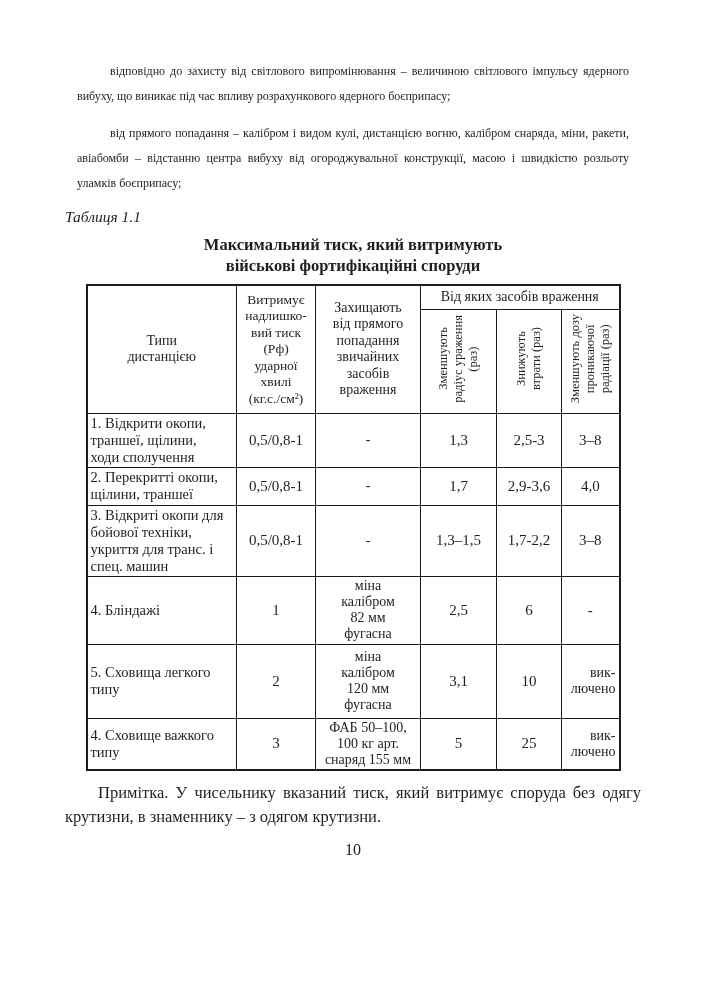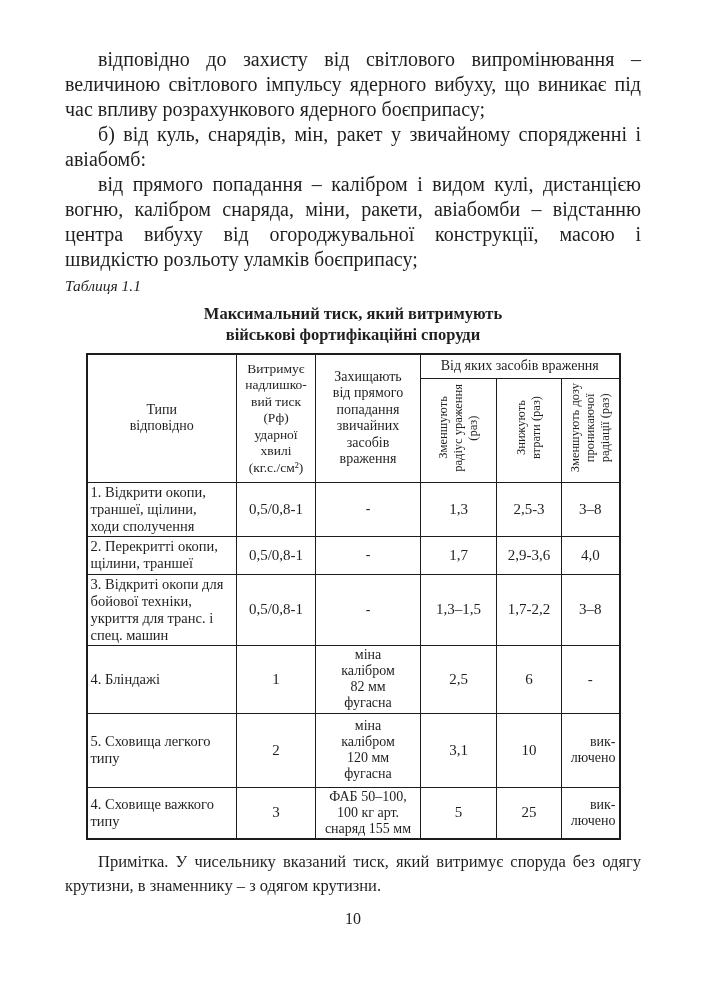--- a/index.html
+++ b/index.html
@@ -10,22 +10,22 @@
     font-family: "Liberation Serif", serif;
     color: #1f1f1f;
     overflow: hidden;
   }
   .page {
     width: 707px; height: 1000px;
     padding: 47px 66px 0 65px;
     overflow: hidden;
   }
   .para {
-    margin: 0;
-    font-size: 20px;
+    margin: 12px;
+    font-size: 12px;
     line-height: 25px;
     text-align: justify;
     text-indent: 33px;
   }
   .tbl-caption {
     margin-top: 5px;
     font-size: 15.5px;
     font-style: italic;
   }
   .tbl-title {
@@ -108,41 +108,40 @@
     text-align: center;
     font-size: 16px;
   }
 </style>
 </head>
 <body>
 
 <div class="page">
 
   <p class="para">відповідно до захисту від світлового випромінювання – величиною світлового імпульсу ядерного вибуху, що виникає під час впливу розрахункового ядерного боєприпасу;</p>
-  <p class="para">б) від куль, снарядів, мін, ракет у звичайному спорядженні і авіабомб:</p>
   <p class="para">від прямого попадання – калібром і видом кулі, дистанцією вогню, калібром снаряда, міни, ракети, авіабомби – відстанню центра вибуху від огороджувальної конструкції, масою і швидкістю розльоту уламків боєприпасу;</p>
 
   <div class="tbl-caption">Таблиця 1.1</div>
 
   <div class="tbl-title">Максимальний тиск, який витримують
 військові фортифікаційні споруди</div>
 
   <table class="fort">
     <colgroup>
       <col style="width:150px">
       <col style="width:79px">
       <col style="width:105px">
       <col style="width:76px">
       <col style="width:65px">
       <col style="width:58px">
     </colgroup>
     <tbody>
       <tr class="hr1">
         <th rowspan="2">Типи
-відповідно</th>
+дистанцією</th>
         <th rowspan="2" style="font-size:13.5px">Витримує
 надлишко-
 вий тиск
 (Рф)
 ударної
 хвилі
 (кг.с./см²)</th>
         <th rowspan="2">Захищають
 від прямого
 попадання

